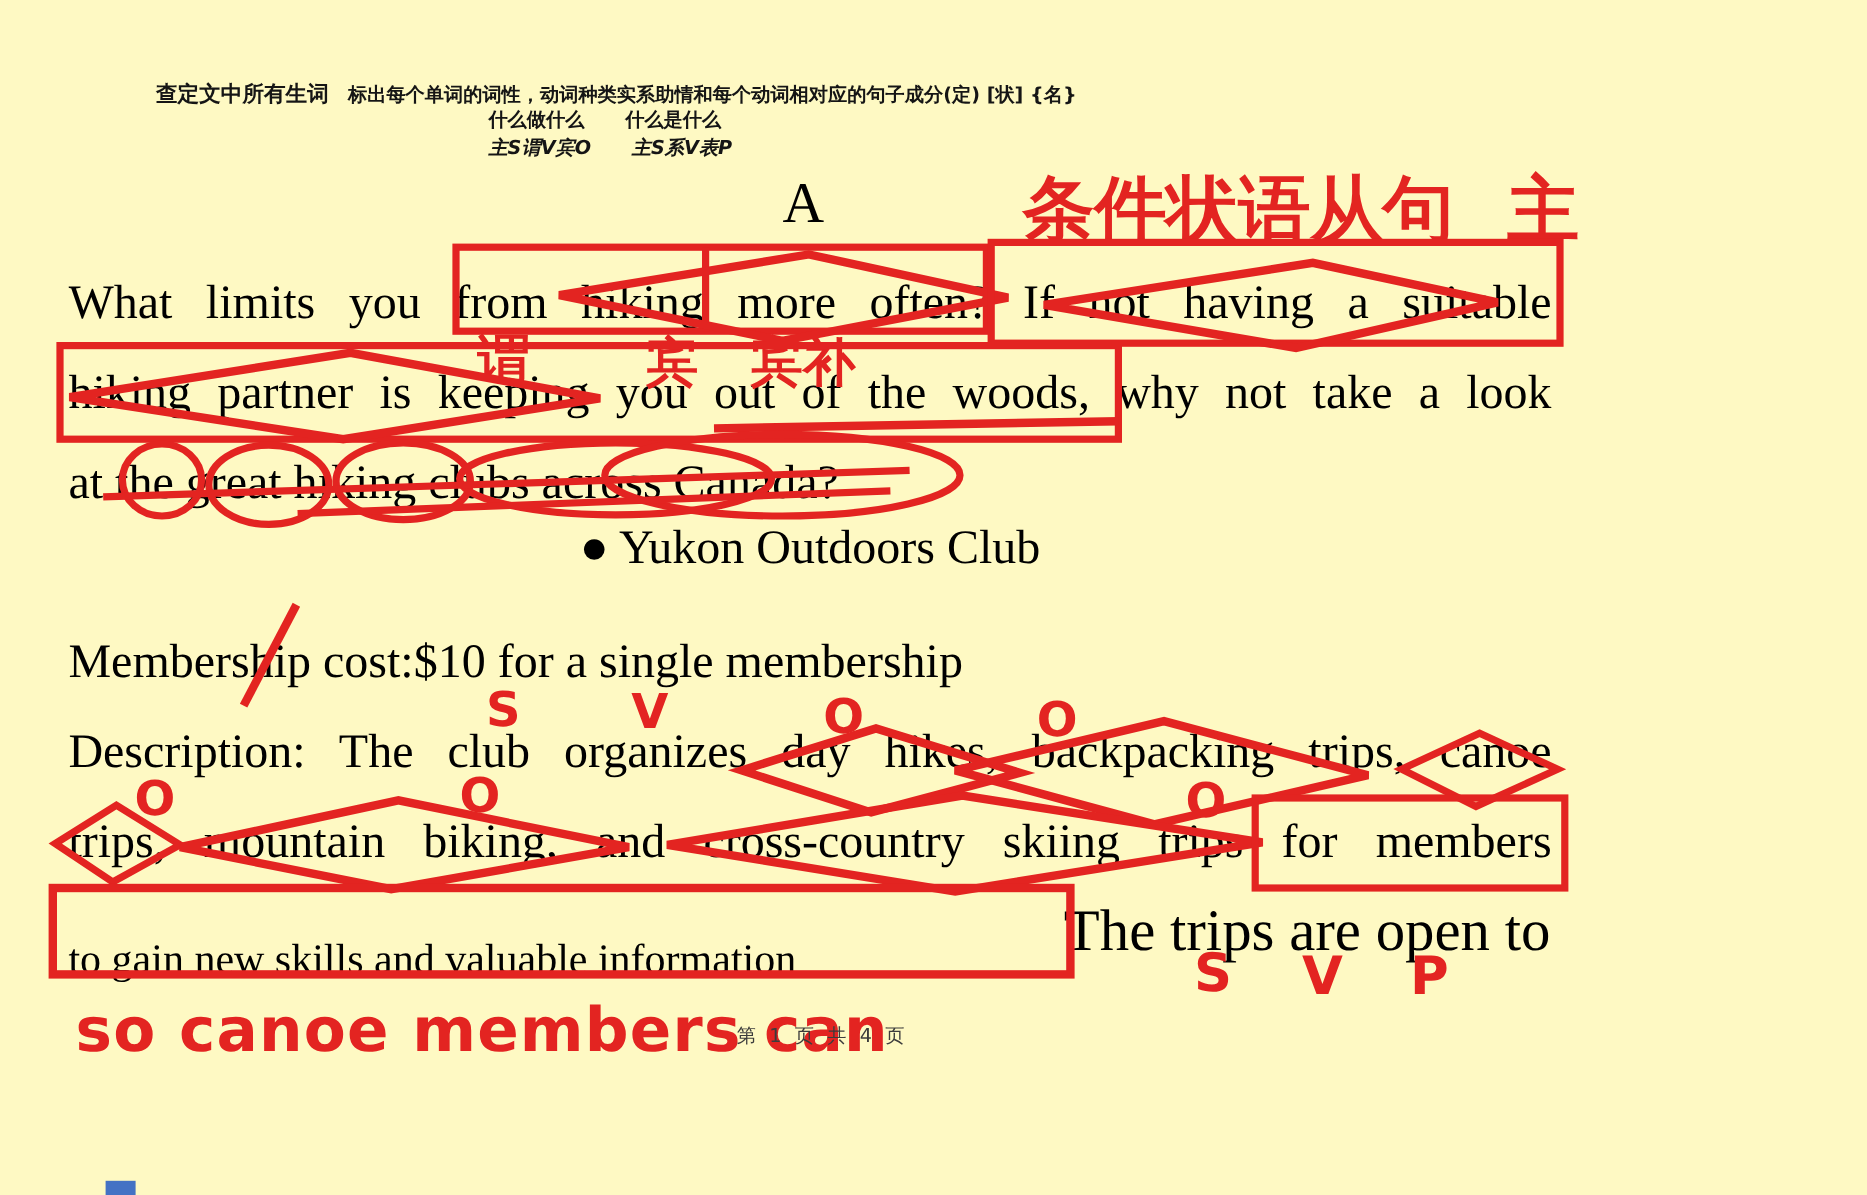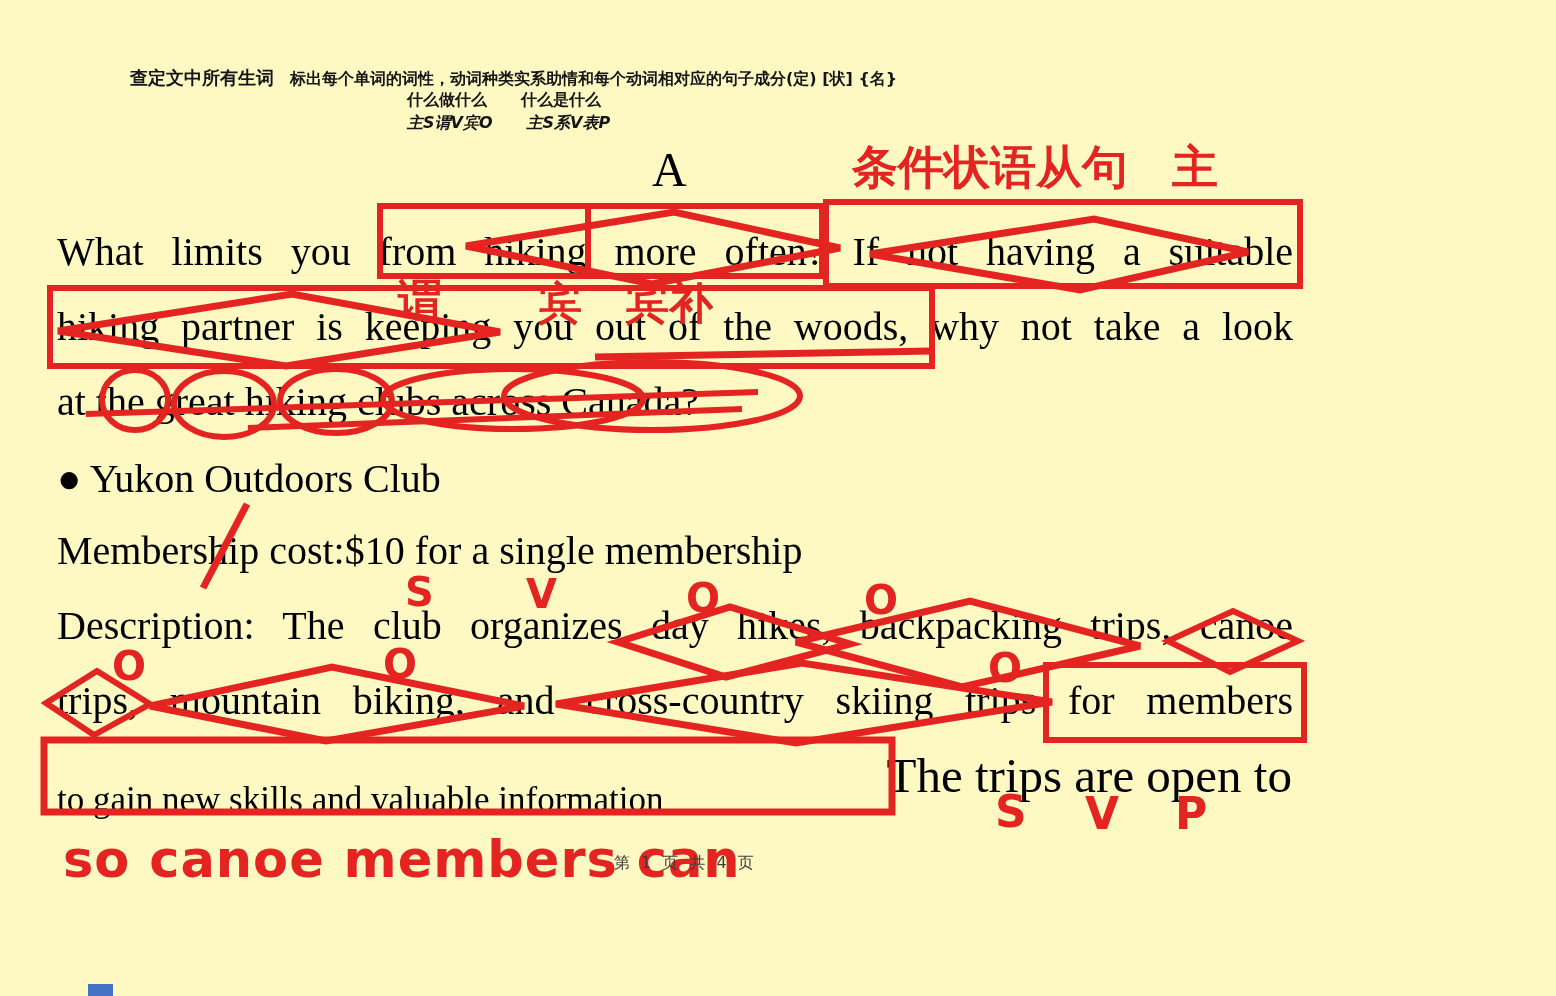--- a/index.html
+++ b/index.html
@@ -43,32 +43,32 @@
     font-size:40px;line-height:48px;white-space:nowrap;
   }
   .jline{
     white-space:normal;
     text-align:justify;
     word-spacing:-3px;
     overflow:hidden;
   }
   .jline::after{content:"";display:inline-block;width:100%;height:0;}
   .l1{top:228px;} .l2{top:303px;} .l3{top:378px;}
-  .l4{top:455px;} .l5{top:527px;} .l6{top:602px;}
+  .l4{top:432px;text-align:center;} .l5{top:527px;} .l6{top:602px;}
   .l7{top:677px;}
   .l8a{position:absolute;left:57px;top:776px;font-size:35px;line-height:48px;white-space:nowrap;text-align:center;}
   .l8b{position:absolute;right:264px;top:752px;font-size:49px;line-height:48px;white-space:nowrap;}
   
   .red-cn{
     position:absolute;color:var(--red);
     font-family:"DejaVu Sans",sans-serif;font-weight:bold;
     white-space:nowrap;line-height:1.1;
   }
   .zwb{left:95px;top:182px;font-size:46px;word-spacing:40px;}
-  .clause-row{left:852px;top:142px;font-size:46px;}
+  .clause-row{left:852px;top:142px;font-size:60px;}
   .clause-row .cgap{display:inline-block;width:44px;}
   .wei{left:398px;top:276px;font-size:44px;}
   .bin{left:538px;top:279px;font-size:44px;}
   .binbu{left:625px;top:279px;font-size:44px;}
   .red-letter{
     position:absolute;color:var(--red);
     font-family:"DejaVu Sans",sans-serif;font-weight:bold;
     font-size:40px;line-height:1;
   }
   .svp{font-size:44px;}

